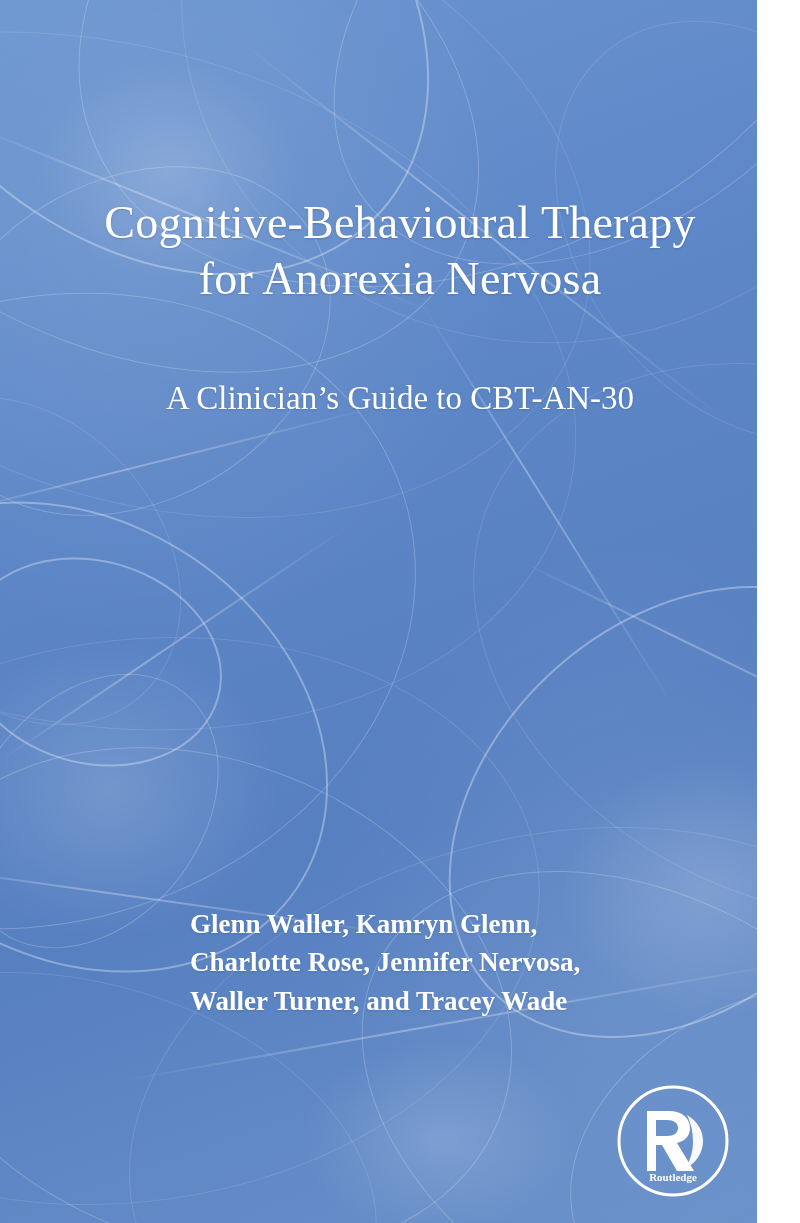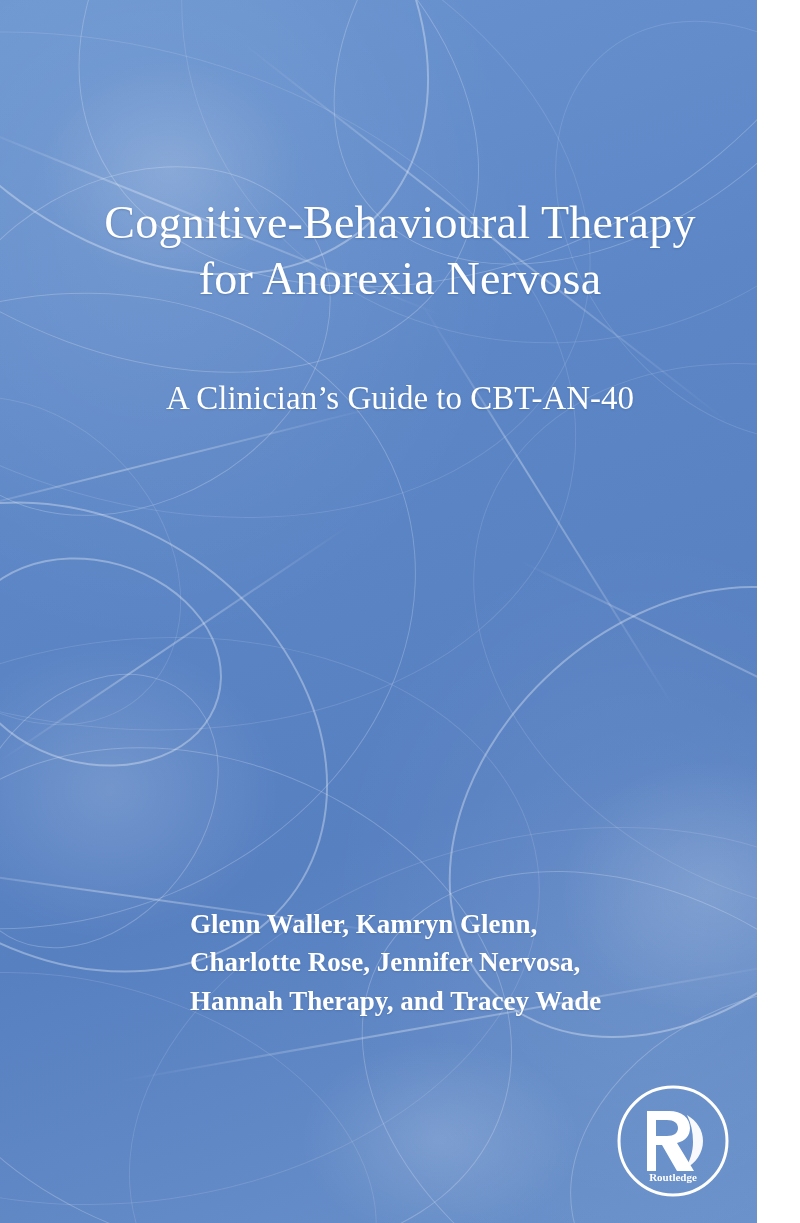--- a/index.html
+++ b/index.html
@@ -142,25 +142,25 @@
     <div class="streak" style="left:-80px; top:520px; width:480px; transform:rotate(-14deg);"></div>
     <div class="streak" style="left:120px; top:1080px; width:700px; transform:rotate(-10deg);"></div>
     <div class="streak" style="left:-120px; top:860px; width:560px; transform:rotate(8deg);"></div>
     <div class="streak" style="left:420px; top:300px; width:480px; transform:rotate(58deg);"></div>
     <div class="streak" style="left:0px; top:760px; width:420px; transform:rotate(-34deg);"></div>
     <div class="streak" style="left:520px; top:560px; width:420px; transform:rotate(26deg);"></div>
   </div>
 
   <div class="text-layer">
     <div class="title">Cognitive-Behavioural Therapy for Anorexia Nervosa</div>
-    <div class="subtitle">A Clinician’s Guide to CBT-AN-40</div>
+    <div class="subtitle">A Clinician’s Guide to CBT-AN-30</div>
     <div class="authors">
       <span class="line">Glenn Waller, Kamryn Glenn,</span>
       <span class="line">Charlotte Rose, Jennifer Nervosa,</span>
-      <span class="line">Hannah Therapy, and Tracey Wade</span>
+      <span class="line">Waller Turner, and Tracey Wade</span>
     </div>
   </div>
 
   <div class="logo">
     <svg width="112" height="112" viewBox="0 0 112 112" aria-hidden="true">
       <circle cx="56" cy="56" r="54" fill="none" stroke="#ffffff" stroke-width="3"></circle>
 
       <path d="M30 26 h22 c13 0 21 7 21 17 0 8-5 13-13 15 l17 28 h-17 l-15 -26 h-6 v26 h-9 z M39 35 v16 h11 c7 0 11 -3 11 -8 0 -5 -4 -8 -11 -8 z" fill="#ffffff"></path>
       <path d="M70 30 c10 6 16 15 16 26 0 12 -7 22 -18 28 5 -8 8 -17 8 -27 0 -10 -2 -19 -6 -27 z" fill="#ffffff" opacity="0.95"></path>
       <text x="56" y="96" text-anchor="middle" font-family="Liberation Serif, serif" font-size="11" fill="#ffffff">Routledge</text>

